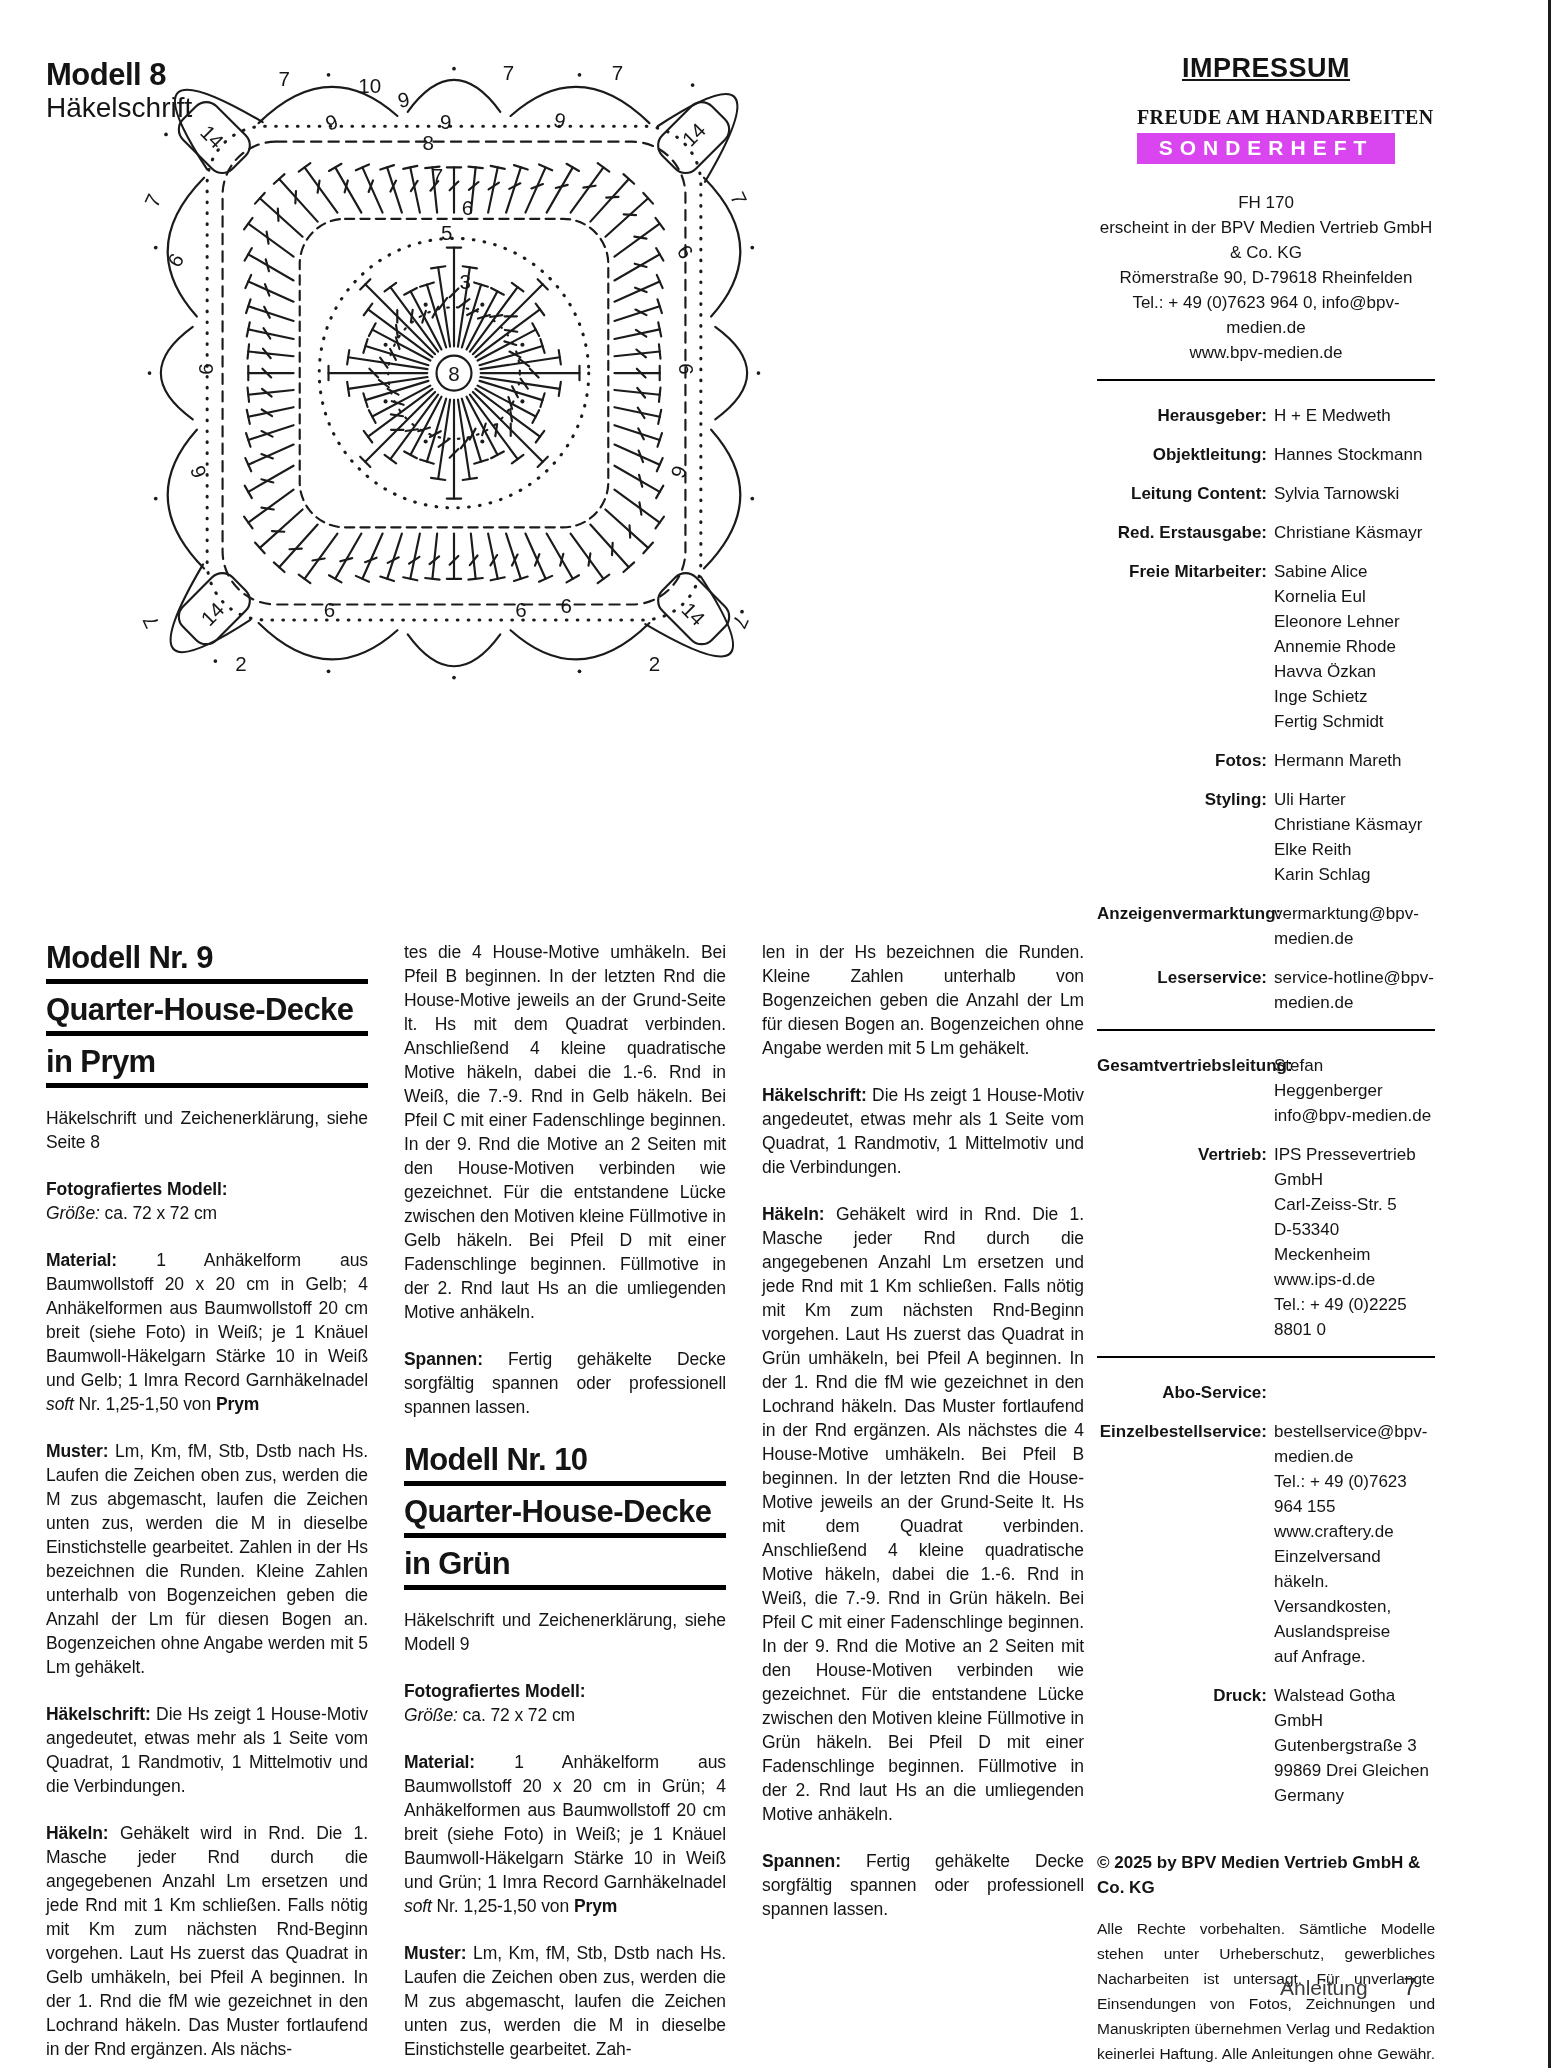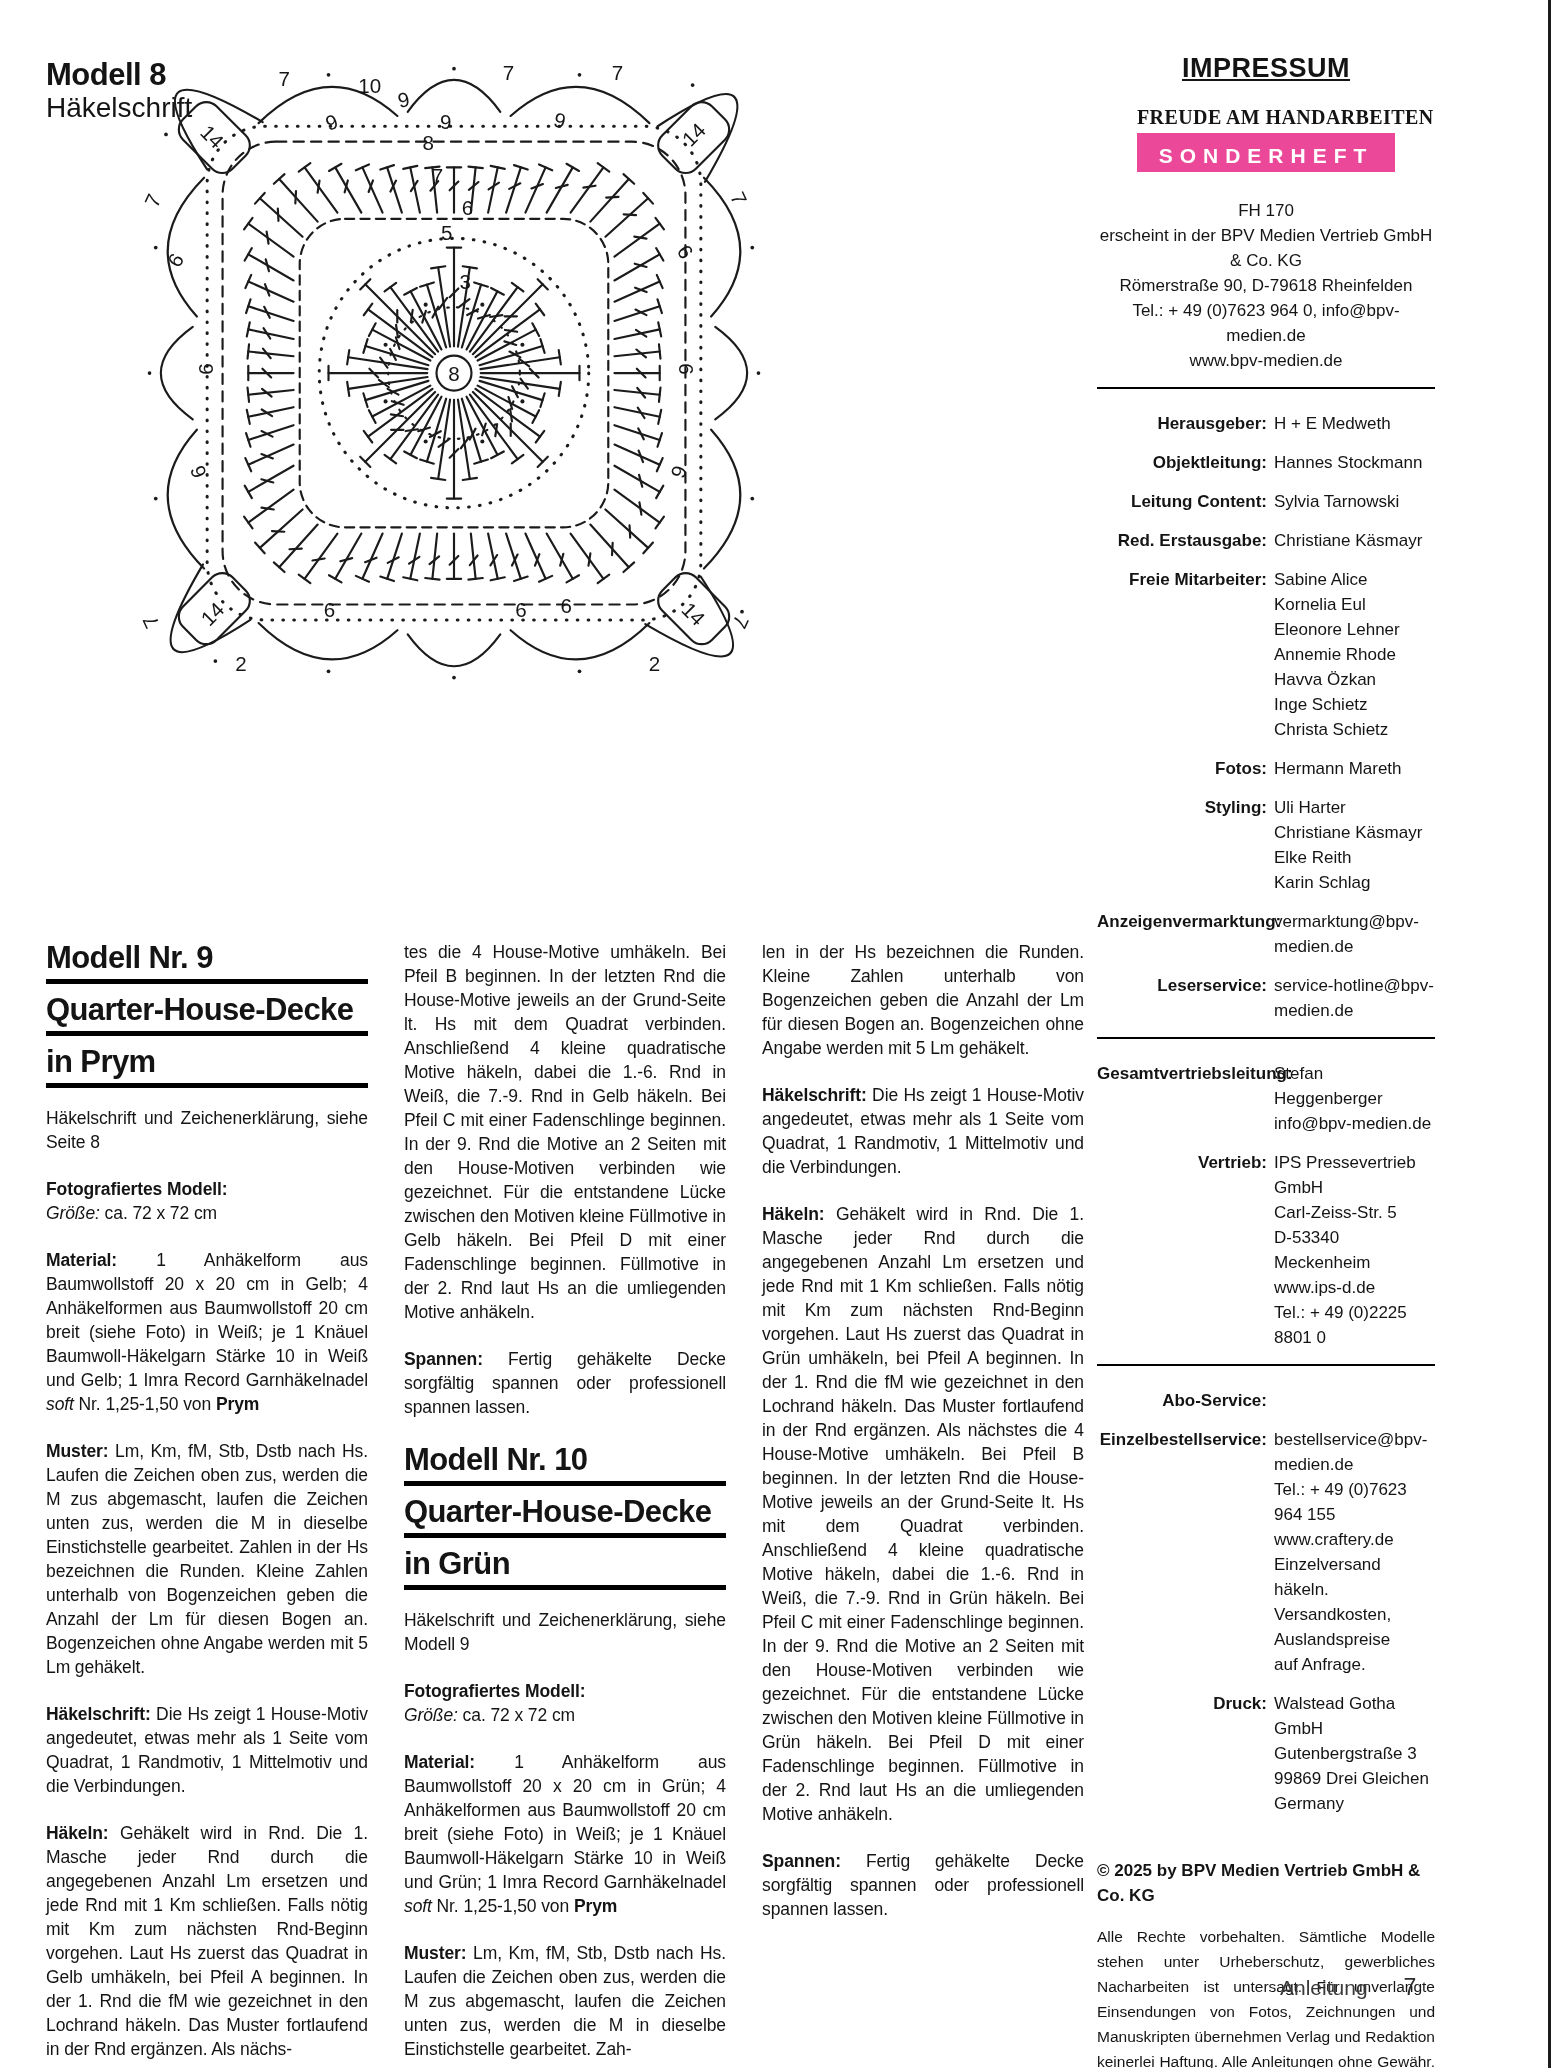--- a/index.html
+++ b/index.html
@@ -16,21 +16,21 @@
   .m8-title{font-size:31px;font-weight:bold;letter-spacing:-0.5px;line-height:34px;}
   .m8-sub{font-size:28px;line-height:30px;margin-top:1px;}
   #chart-svg{position:absolute;left:128px;top:46px;width:652px;height:648px;}
   #chart-svg text{font-family:"Liberation Sans",sans-serif;fill:#161616;stroke:none;}
 
   
   .impressum{position:absolute;left:1097px;top:56px;width:338px;font-size:17px;line-height:25px;}
   .imp-title{text-align:center;font-size:27px;font-weight:bold;letter-spacing:.5px;margin:0 0 24px;text-decoration:underline;}
   .logo{width:258px;margin:0 auto 26px;text-align:center;}
   .logo-top{font-family:"Liberation Serif",serif;font-weight:bold;font-size:20px;letter-spacing:.4px;white-space:nowrap;}
-  .logo-bar{background:#ec4899;color:#fff;font-weight:bold;font-size:21px;letter-spacing:7px;padding:10px 0 4px;margin-top:3px;}
+  .logo-bar{background:#d946ef;color:#fff;font-weight:bold;font-size:21px;letter-spacing:7px;padding:2px 0 4px;margin-top:3px;}
   .imp-intro{text-align:center;margin-bottom:14px;}
   .imp-rule{border:none;border-top:2.5px solid #000;margin:14px 0 22px;}
   .imp-row{display:grid;grid-template-columns:170px 1fr;column-gap:7px;margin-bottom:14px;}
   .imp-label{font-weight:bold;text-align:right;}
   .imp-copy{font-weight:bold;margin:42px 0 16px;}
   .imp-legal{text-align:justify;font-size:15.5px;line-height:25px;hyphens:auto;}
 
   
   .columns{position:absolute;left:46px;top:940px;width:1040px;display:flex;gap:36px;}
   .col{width:322px;text-align:justify;font-size:17.5px;line-height:24px;letter-spacing:-0.1px;hyphens:auto;}
@@ -492,21 +492,21 @@
         </div>
         <div class="imp-row">
           <div class="imp-label">Freie Mitarbeiter:</div>
           <div class="imp-values">
             <div>Sabine Alice</div>
             <div>Kornelia Eul</div>
             <div>Eleonore Lehner</div>
             <div>Annemie Rhode</div>
             <div>Havva Özkan</div>
             <div>Inge Schietz</div>
-            <div>Christa Schietz</div>
+            <div>Fertig Schmidt</div>
           </div>
         </div>
         <div class="imp-row">
           <div class="imp-label">Fotos:</div>
           <div class="imp-values">
             <div>Hermann Mareth</div>
           </div>
         </div>
         <div class="imp-row">
           <div class="imp-label">Styling:</div>

